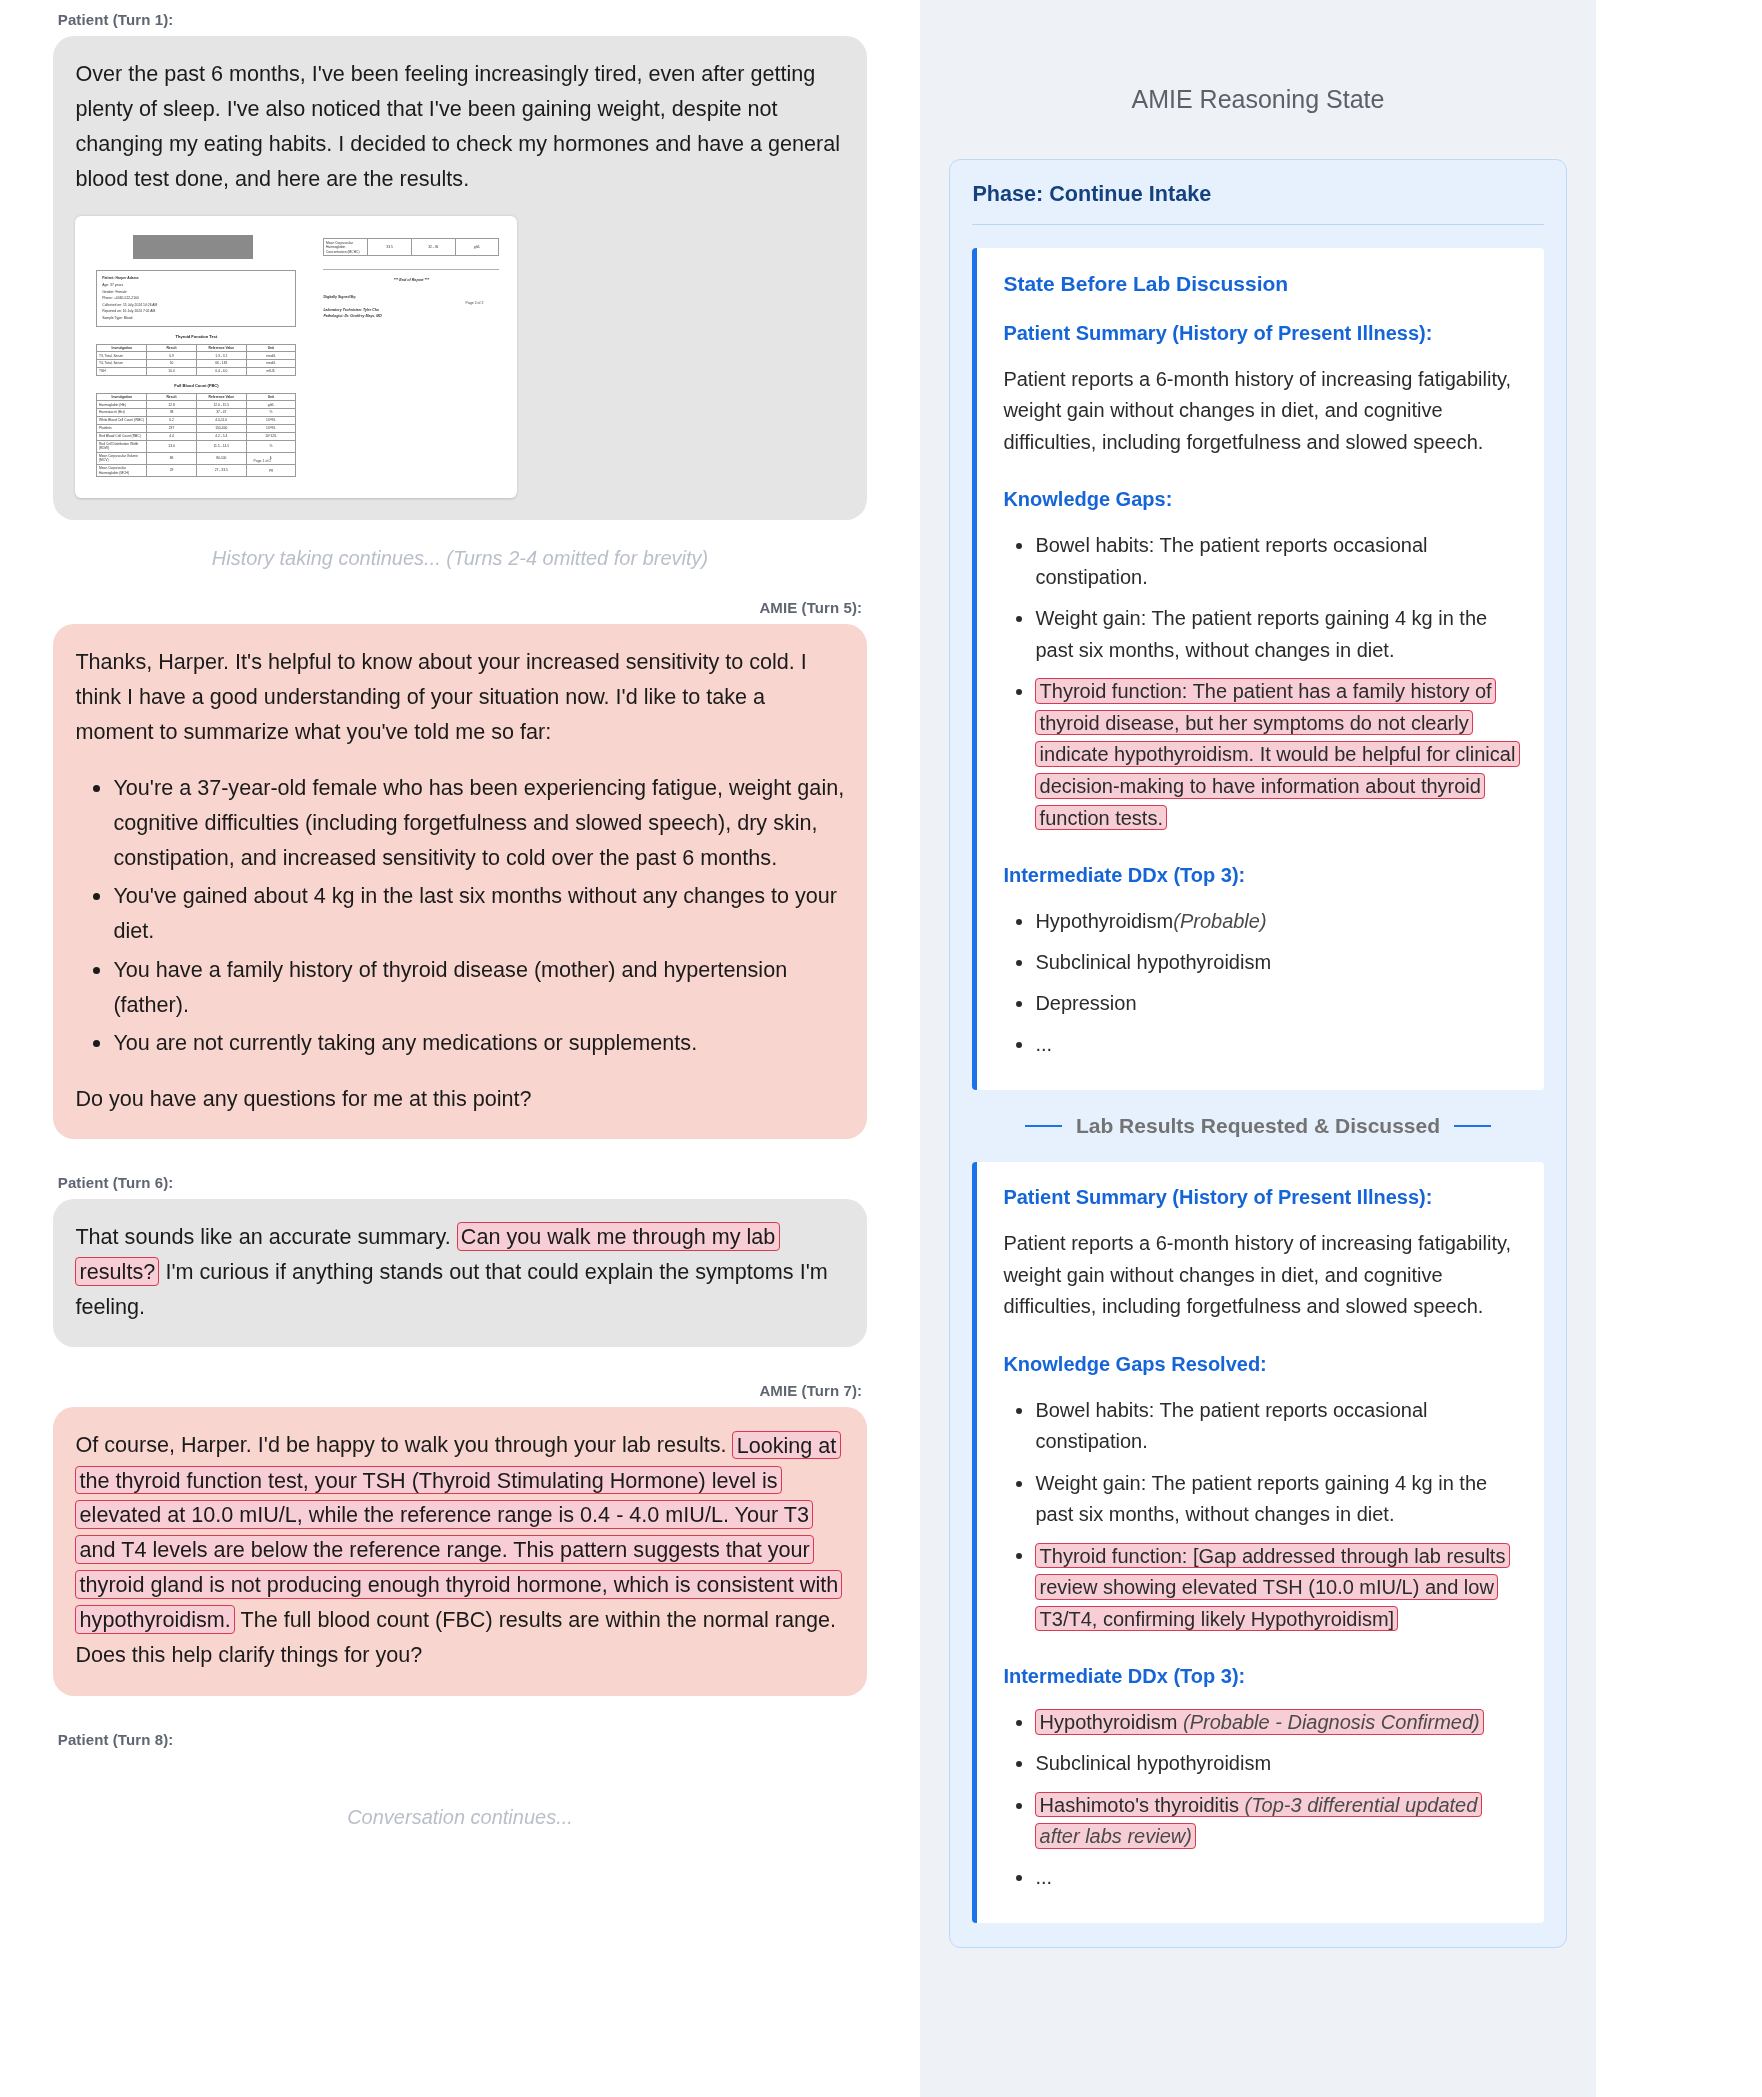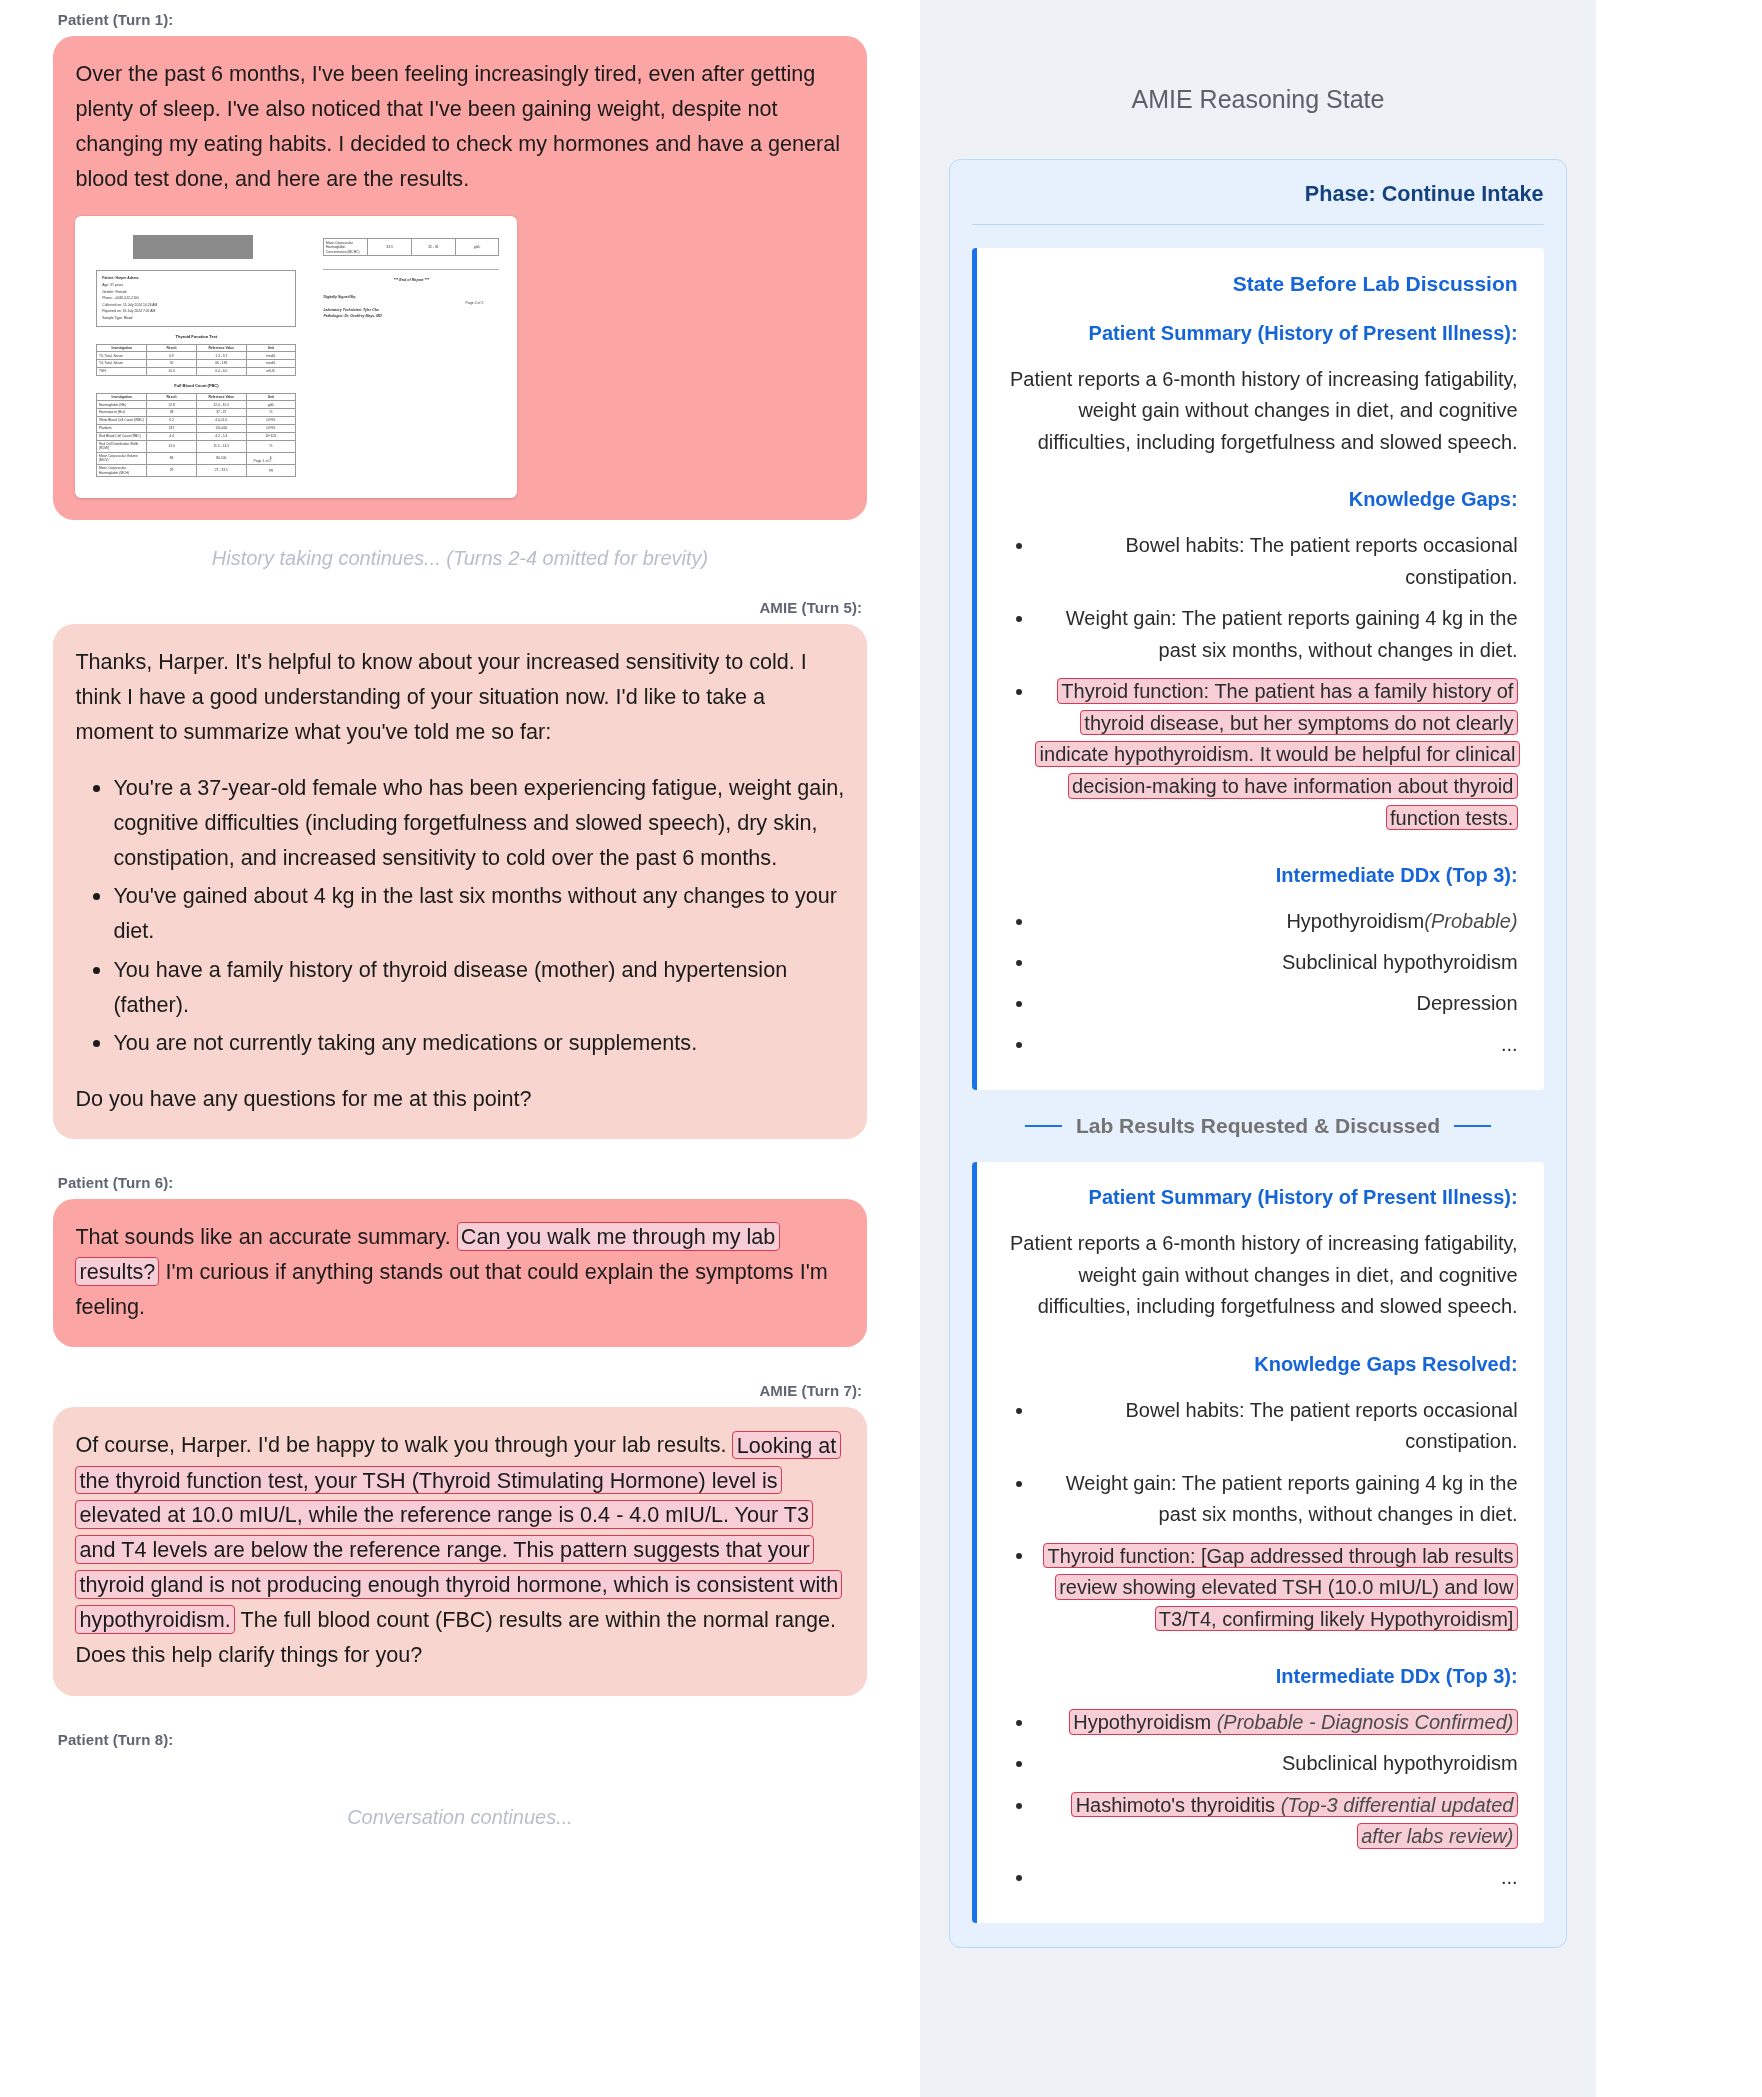--- a/index.html
+++ b/index.html
@@ -29,21 +29,21 @@
   }
   .turn-label.right { text-align: right; margin-right: 4.8px; }
 
   .bubble {
     border-radius: 21px;
     padding: 21px 22.4px 22.4px 22.4px;
     font-size: 21.6px;
     line-height: 1.62;
     color: #1b1b1b;
   }
-  .bubble.patient { background: #fca5a5; }
+  .bubble.patient { background: #e5e5e5; }
   .bubble.amie    { background: #f8d6cf; }
 
   .bubble p { margin: 0; }
   .bubble ul {
     margin: 21px 0 21px 0;
     padding-left: 38px;
   }
   .bubble li { margin: 0 0 3.2px 0; }
 
   .sep {
@@ -125,21 +125,20 @@
     text-align: center;
     font-size: 25px;
     color: #5b6069;
     padding: 67px 0 45px 0;
   }
   .phase-card {
     background: #e7f1fd;
     border: 0.8px solid #bcd9f7;
     border-radius: 11.2px;
     padding: 21px 22.4px 24px 22.4px;
-    text-align: right;
   }
   .phase-title {
     font-size: 21.6px;
     font-weight: bold;
     color: #14427f;
     padding-bottom: 17.6px;
     border-bottom: 0.8px solid #b9d6f4;
     margin-bottom: 22.4px;
   }
   .snapshot {

